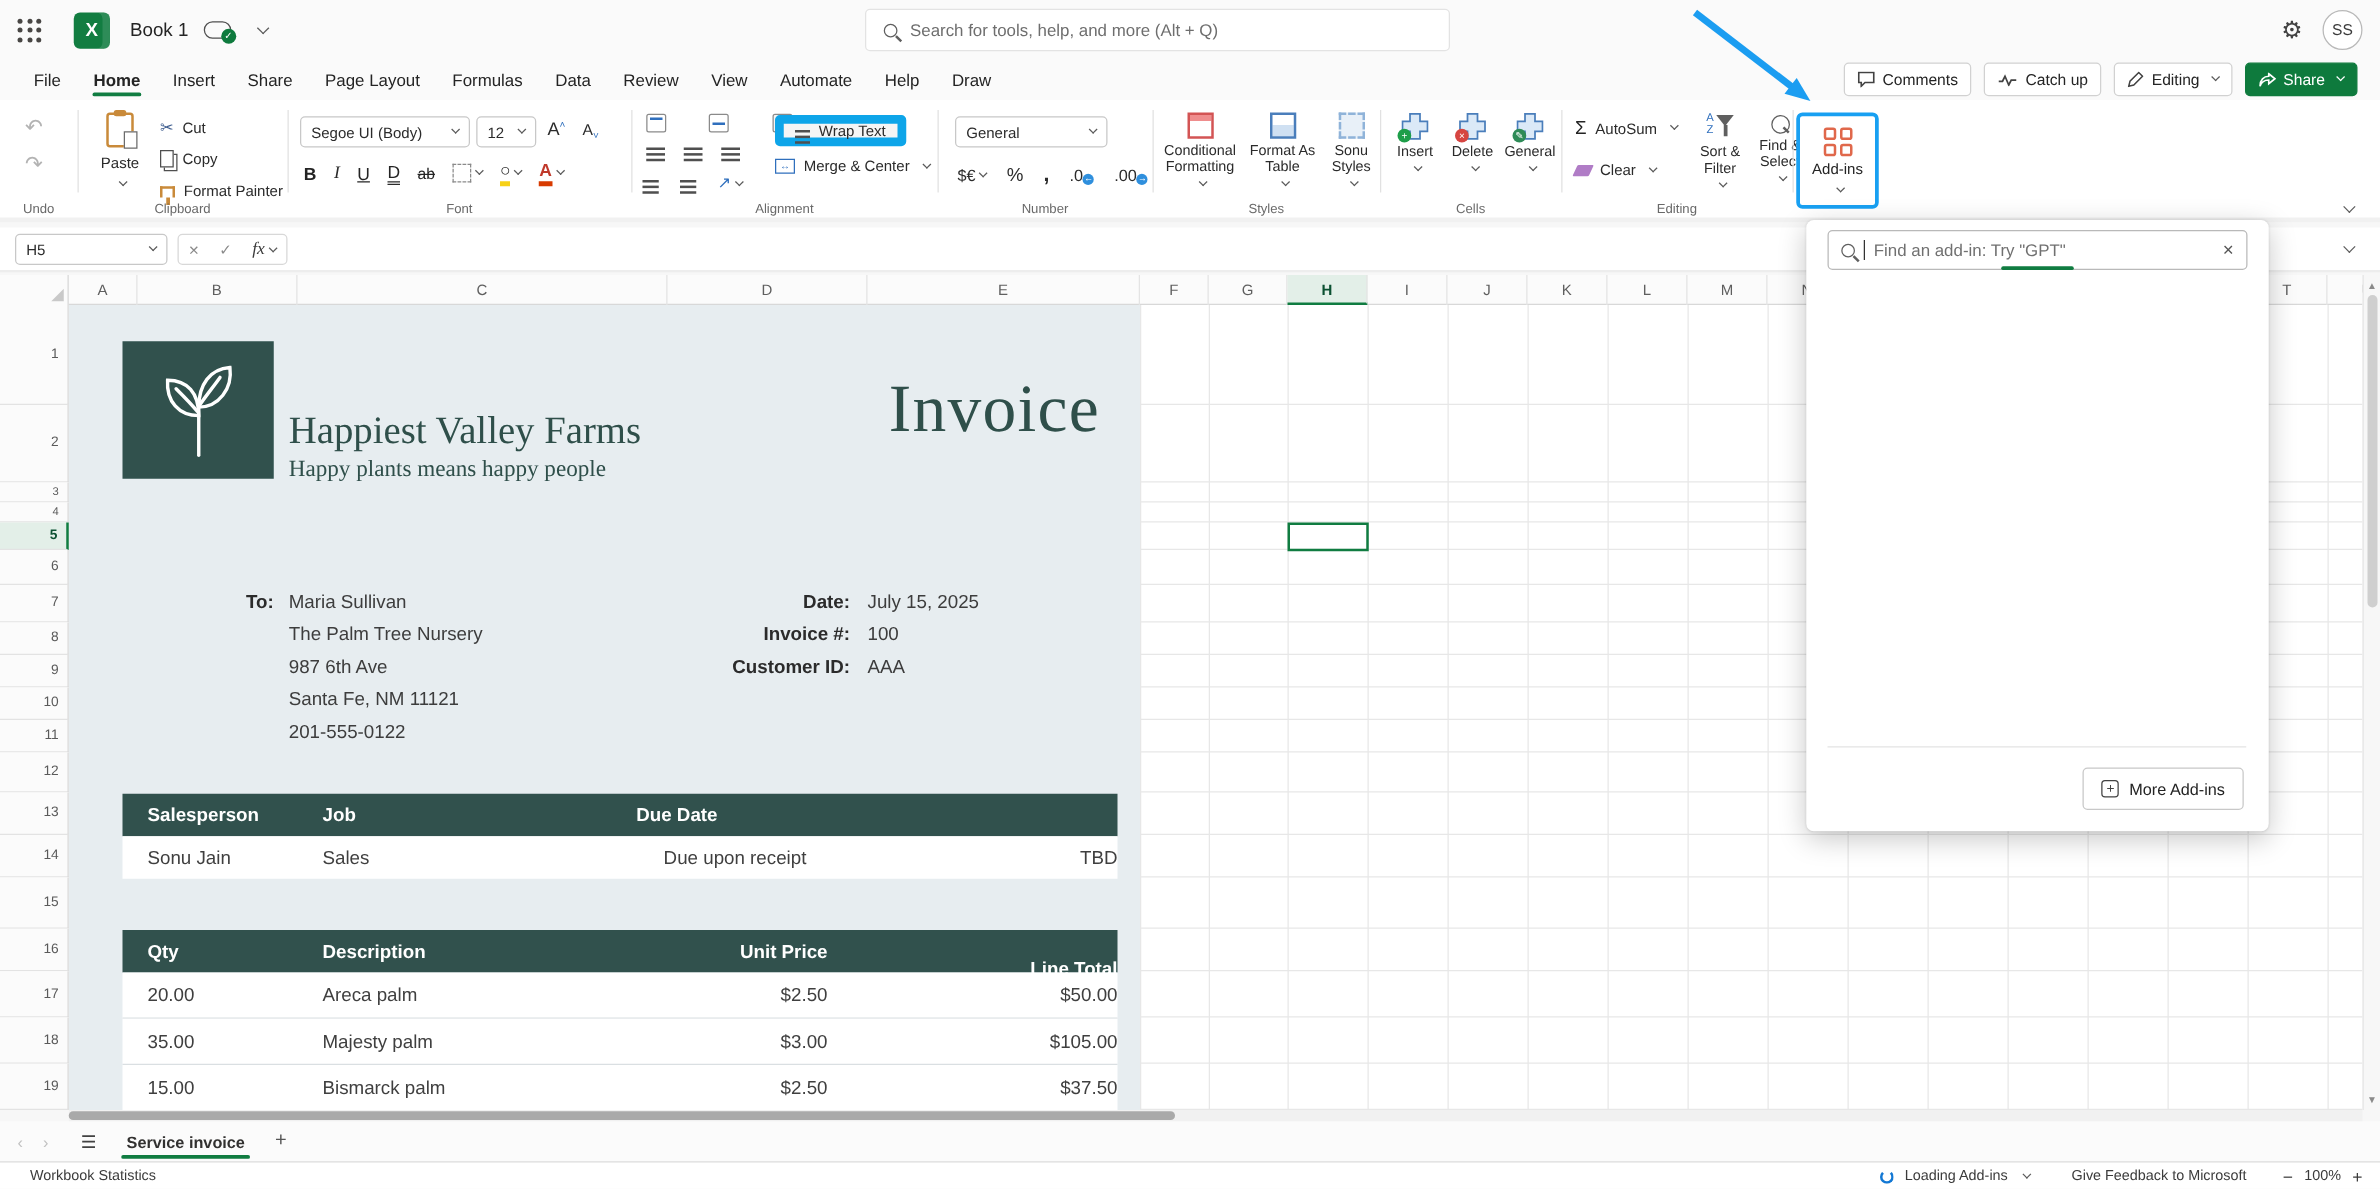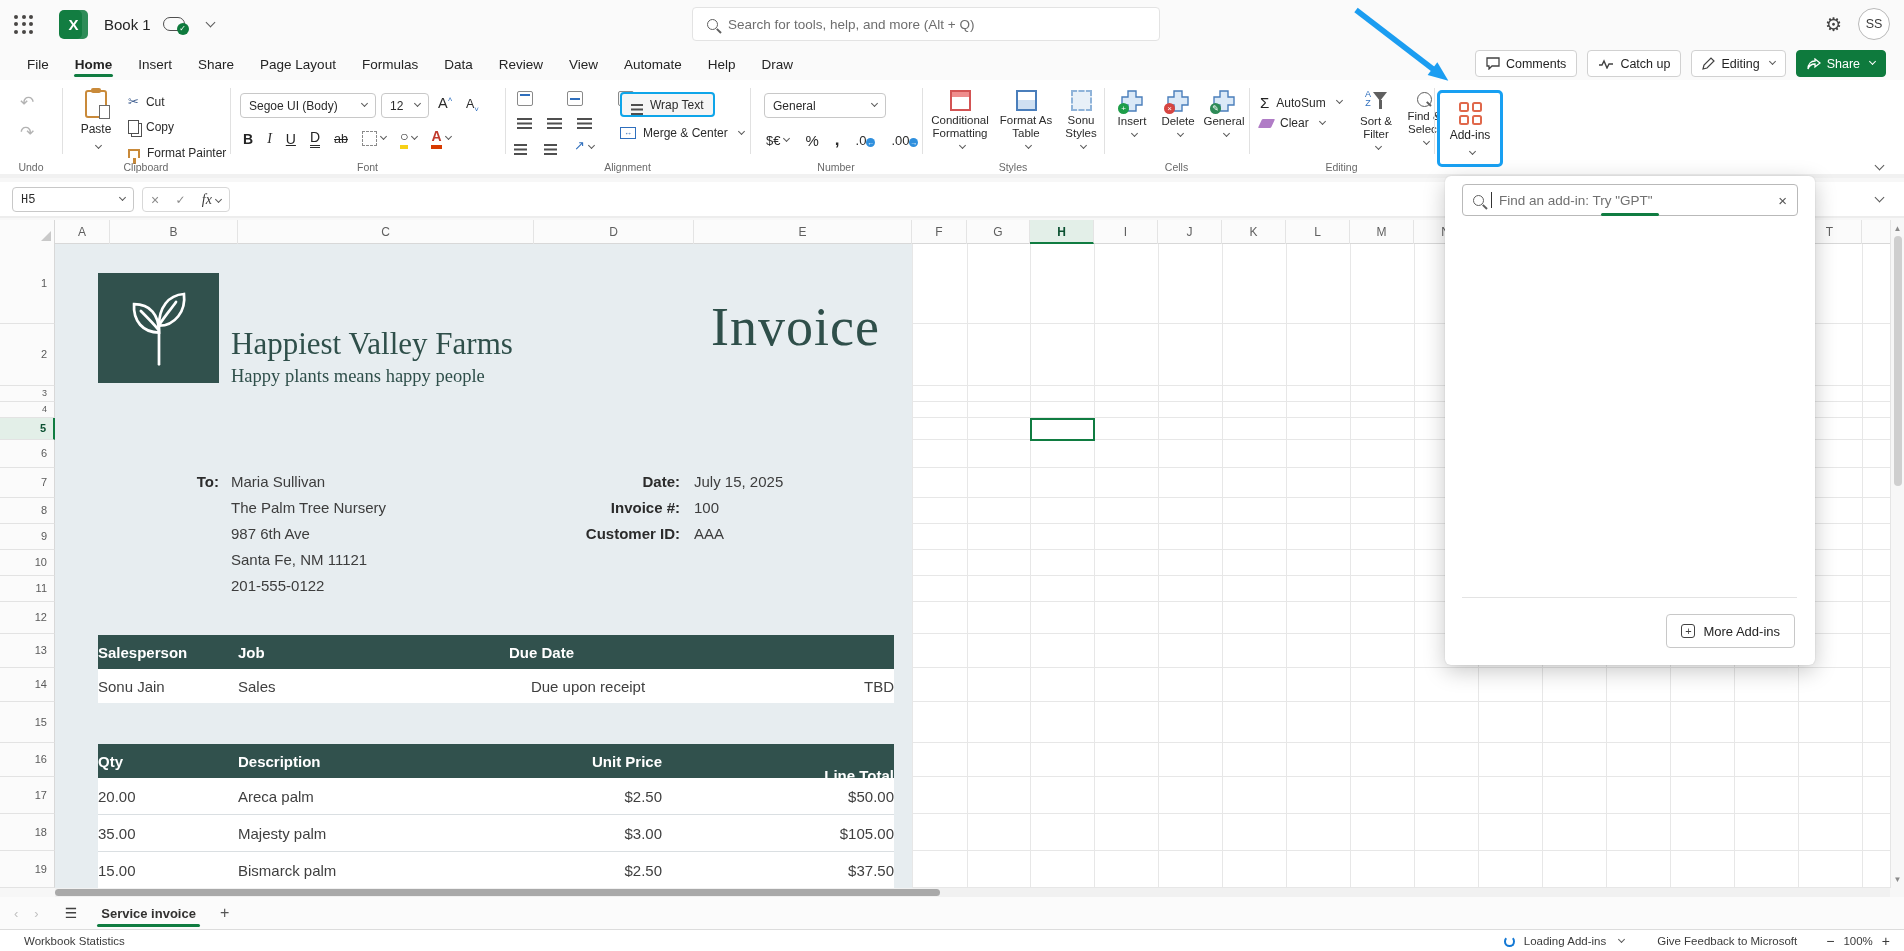--- a/index.html
+++ b/index.html
@@ -43,39 +43,39 @@
   .pill.green { background:#0e7a3d; border-color:#0e7a3d; color:#fff; }
 
   
   #ribbon { left:0; top:80px; width:1904px; height:98px; background:#fff; border-bottom:4px solid #f1f1f1; }
   .gl { position:absolute; top:81px; font-size:10.5px; color:#696969; text-align:center; }
   .vdiv { position:absolute; top:8px; height:66px; width:1px; background:#e1e1e1; }
   .rlbl { font-size:12px; color:#2b2b2b; }
   .combo { position:absolute; border:1px solid #c8c8c8; border-radius:4px; height:25px; display:flex;
         align-items:center; padding:0 8px; font-size:12px; color:#2b2b2b; justify-content:space-between; background:#fff; }
   .fbtn { font-size:14.5px; color:#2b2b2b; }
-  .selbox { border:2px solid #0ea5e9; background:#f5f5f5; border-radius:4px; }
+  .selbox { border:7px solid #0ea5e9; background:#f5f5f5; border-radius:4px; }
   .bars { width:15px; height:2px; background:#4f4f4f; box-shadow:0 4.5px 0 #4f4f4f, 0 9px 0 #4f4f4f; display:inline-block; }
   .valign { width:16px; height:15px; border:1.4px solid #8a8a8a; border-radius:2px; position:relative; display:inline-block; }
   .valign i { position:absolute; left:2px; right:2px; height:2px; background:#2f6fbd; }
   .bigicon { width:21px; height:21px; display:inline-block; position:relative; }
   .stackbtn { position:absolute; text-align:center; font-size:11.5px; color:#2b2b2b; line-height:13px; }
   .cellcross { width:22px; height:22px; position:relative; display:inline-block; }
   .badge { position:absolute; width:11px; height:11px; border-radius:50%; color:#fff; font-size:8px;
         line-height:11px; text-align:center; left:-3px; bottom:-2px; }
 
   
   #addinsBtn { left:1437px; top:90px; width:66px; height:77px; background:#fff; border:3.5px solid #18a0f2;
         border-radius:5px; z-index:40; text-align:center; }
   .addgrid { display:grid; grid-template-columns:10px 10px; grid-gap:3px; margin:9px auto 3px; width:23px; }
   .addgrid span { width:10px; height:10px; border:2px solid #e0684b; border-radius:2.5px; }
 
   
   #fbar { left:0; top:182px; width:1904px; height:36px; background:#fff; border-bottom:2px solid #ededed; }
-  #namebox { left:12px; top:5px; width:122px;font-family:Liberation Mono, monospace; }
+  #namebox { left:12px; top:5px; width:122px; }
   #fxbox { left:142px; top:5px; width:88px; border:1px solid #d8d8d8; border-radius:4px; height:25px;
         display:flex; align-items:center; justify-content:space-around; color:#8a8a8a; font-size:13px; }
   .fx { font-family:"Liberation Serif",serif; font-style:italic; font-size:14px; color:#3b3b3b; }
 
   
   #colrow { left:0; top:220px; width:1890px; height:24px; background:#fbfbfb; border-bottom:1px solid #d8d8d8; z-index:5; }
   .colcell { position:absolute; top:0; height:24px; font-size:12px; color:#5f5f5f; text-align:center;
         line-height:24px; border-right:1px solid #e4e4e4; }
   .colcell.sel { background:#e3efe8; border-bottom:2.5px solid #107c41; color:#0c5132; font-weight:bold; }
   #corner { left:0; top:220px; width:55px; height:24px; background:#fbfbfb; border-right:1px solid #d8d8d8; z-index:6; }
@@ -101,21 +101,21 @@
   #logo { left:43px; top:29px; width:121px; height:110px; background:#31514d; display:flex; align-items:center; justify-content:center; }
   #invTitle { right:32px; top:52px; font-size:54px; letter-spacing:1px; }
   .ilabel { font-weight:bold; color:#2b2b2b; }
   .itext  { color:#3d3d3d; }
   .invrow { position:absolute; font-size:15px; height:20px; }
   .ttable { position:absolute; left:43px; width:796px; }
   .thead { height:34px; background:#31514d; color:#fff; font-weight:bold; display:flex; align-items:center; font-size:15px; }
   .trow  { height:34px; background:#fff; display:flex; align-items:center; font-size:15px; color:#3f3f3f; }
   .trow.item { height:37px; border-bottom:1px solid #dadfe2; }
   .tc { height:100%; display:flex; align-items:center; }
-  .tc.l { justify-content:flex-start; padding-left:0; }
+  .tc.l { justify-content:flex-start; padding-left:20px; }
   .tc.c { justify-content:center; }
   .tc.r { justify-content:flex-end; }
 
   
   #panel { left:1445px; top:176px; width:370px; height:489px; background:#fff; border-radius:6px; z-index:50;
         box-shadow:0 6px 22px rgba(0,0,0,.22), 0 0 2px rgba(0,0,0,.12); }
   #psearch { position:absolute; left:17px; top:8px; width:336px; height:32px; border:1px solid #b9b9b9;
         border-radius:4px; display:flex; align-items:center; padding:0 10px; gap:7px; }
   #psearch .caret { width:1px; height:16px; background:#333; }
   #psearch .ph { color:#707070; font-size:13.5px; flex:1; }
@@ -359,21 +359,21 @@
   </div>
   <div class="gl" style="left:1104px;width:145px">Cells</div>
   <div class="vdiv" style="left:1249px"></div>
 
   
   <div class="abs flex" style="left:1260px;top:14px;gap:7px">
     <span style="font-size:15px">Σ</span>
     <span class="rlbl">AutoSum</span>
       <span class="cv sm"></span>
   </div>
-  <div class="abs flex" style="left:1260px;top:36px;gap:7px">
+  <div class="abs flex" style="left:1260px;top:49px;gap:7px">
     <span style="width:13px;height:9px;background:#b07cc6;transform:skewX(-25deg);border-radius:1px"></span>
     <span class="rlbl">Clear</span>
       <span class="cv sm"></span>
   </div>
   <div class="stackbtn" style="left:1352px;top:10px;width:48px">
     <span style="display:inline-block;position:relative;width:22px;height:22px">
       <i style="position:absolute;left:0;top:0;font-size:9px;font-style:normal;color:#2f6fbd;line-height:9px">A<br>Z</i>
       <i style="position:absolute;right:0;top:2px;border-left:7px solid transparent;border-right:7px solid transparent;border-top:9px solid #5f5f5f"></i>
       <i style="position:absolute;right:5px;top:10px;width:3px;height:9px;background:#5f5f5f"></i>
     </span>

